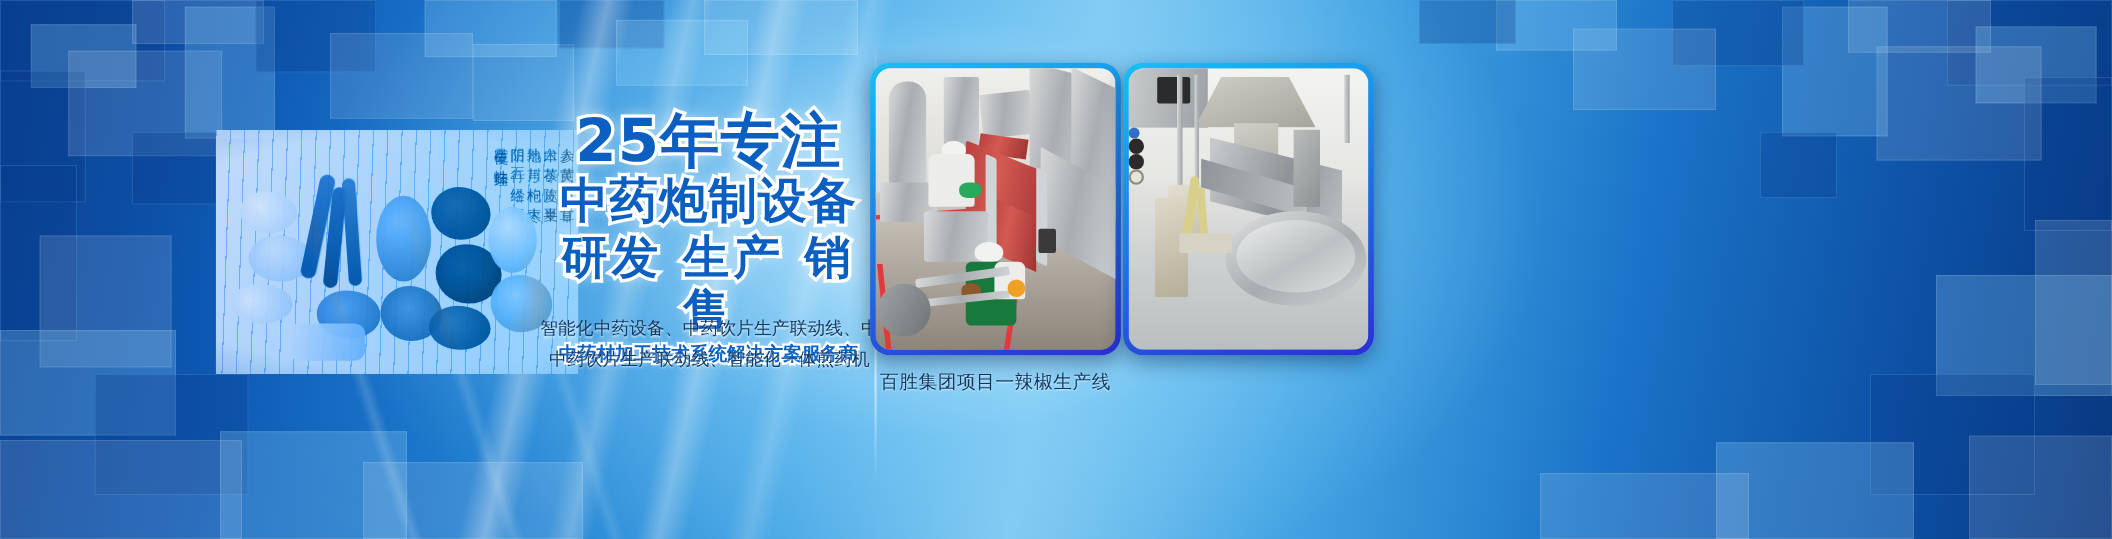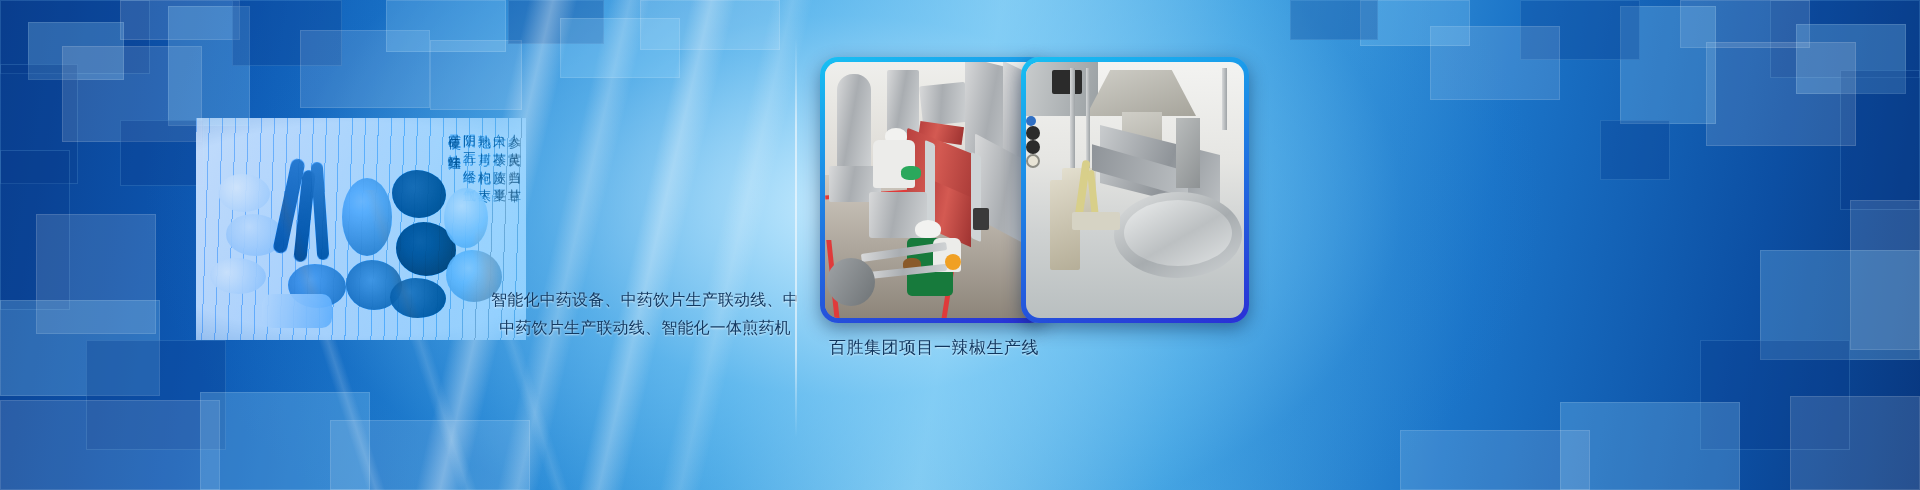--- a/index.html
+++ b/index.html
@@ -73,21 +73,21 @@
 
   
   .card{ position:absolute; border-radius:18px; padding:5px;
          background:linear-gradient(160deg,#17c0f3 0%,#1f6fe0 55%,#2a2fd6 100%);
          box-shadow:0 6px 18px rgba(4,30,70,.45); }
   .card .ph{ width:100%; height:100%; border-radius:14px; overflow:hidden; position:relative; }
   .caption{ position:absolute; top:100%; left:0; width:100%; margin-top:13px; text-align:center;
             color:#10365f; font-size:17px; letter-spacing:.5px; font-weight:500;
             text-shadow:0 1px 2px rgba(255,255,255,.7); white-space:nowrap; }
 
-  #card1{ left:820px; top:57px; width:228px; height:266px; }
+  #card1{ left:791px; top:57px; width:228px; height:266px; }
   #card2{ left:1021px; top:57px; width:228px; height:266px; }
 
   
   .p1{ position:absolute; inset:0; background:linear-gradient(175deg,#e9e9e6 0%,#dedbd6 40%,#9a9288 100%); }
   .p1 .floor{ position:absolute; left:0; bottom:0; width:100%; height:56%;
               background:linear-gradient(180deg,#cfc9c0,#8d857a); }
   .p1 .wall{ position:absolute; left:0; top:0; width:100%; height:46%; background:linear-gradient(180deg,#efefec,#dcd9d3); }
   .p1 .redline{ position:absolute; background:#e03a3a; }
   .p1 .steel{ position:absolute; background:linear-gradient(100deg,#d8d9da,#a9adb1 45%,#cfd2d4); border-radius:2px; }
   .p1 .belt{ position:absolute; background:linear-gradient(100deg,#b9413f,#d45a52 40%,#9e3331); }
@@ -173,20 +173,26 @@
     <div class="herb" style="left:146px;top:60px;width:50px;height:78px;border-radius:50%;background:radial-gradient(circle at 40% 30%,#d4a24a,#8e6020);"></div>
     <div class="herb" style="left:150px;top:142px;width:56px;height:50px;background:radial-gradient(circle at 45% 40%,#e25c3a,#9c2a16);"></div>
     <div class="herb" style="left:196px;top:52px;width:54px;height:48px;background:radial-gradient(circle at 40% 35%,#8e3a2a,#5a1f14);"></div>
     <div class="herb" style="left:200px;top:104px;width:60px;height:54px;background:radial-gradient(circle at 40% 35%,#7d2f22,#49160f);"></div>
     <div class="herb" style="left:194px;top:160px;width:56px;height:40px;background:radial-gradient(circle at 35% 35%,#9d4b2e,#5d2415);"></div>
     <div class="herb" style="left:248px;top:70px;width:44px;height:60px;border-radius:50%;background:radial-gradient(circle at 40% 30%,#cfd6cf,#8d9a90);"></div>
     <div class="herb" style="left:250px;top:132px;width:56px;height:52px;background:radial-gradient(circle at 40% 35%,#b5bcae,#79836f);"></div>
     <div class="herb" style="left:66px;top:176px;width:70px;height:34px;border-radius:10px;background:linear-gradient(100deg,#cfd9d6,#9aa8a4);"></div>
   </div>
 
+  <div class="headline">
+    <div class="hl hl1">25年专注</div>
+    <div class="hl hl2">中药炮制设备</div>
+    <div class="hl hl3">研发 生产 销售</div>
+    <div class="hl4">中药材加工技术系统解决方案服务商</div>
+  </div>
 
   <div class="desc">
     <div>智能化中药设备、中药饮片生产联动线、中</div>
     <div>中药饮片生产联动线、智能化一体煎药机</div>
   </div>
 
   <div class="divider"></div>
 
   <div class="card" id="card1">
     <div class="ph" role="img" aria-label="辣椒生产线车间照片">

